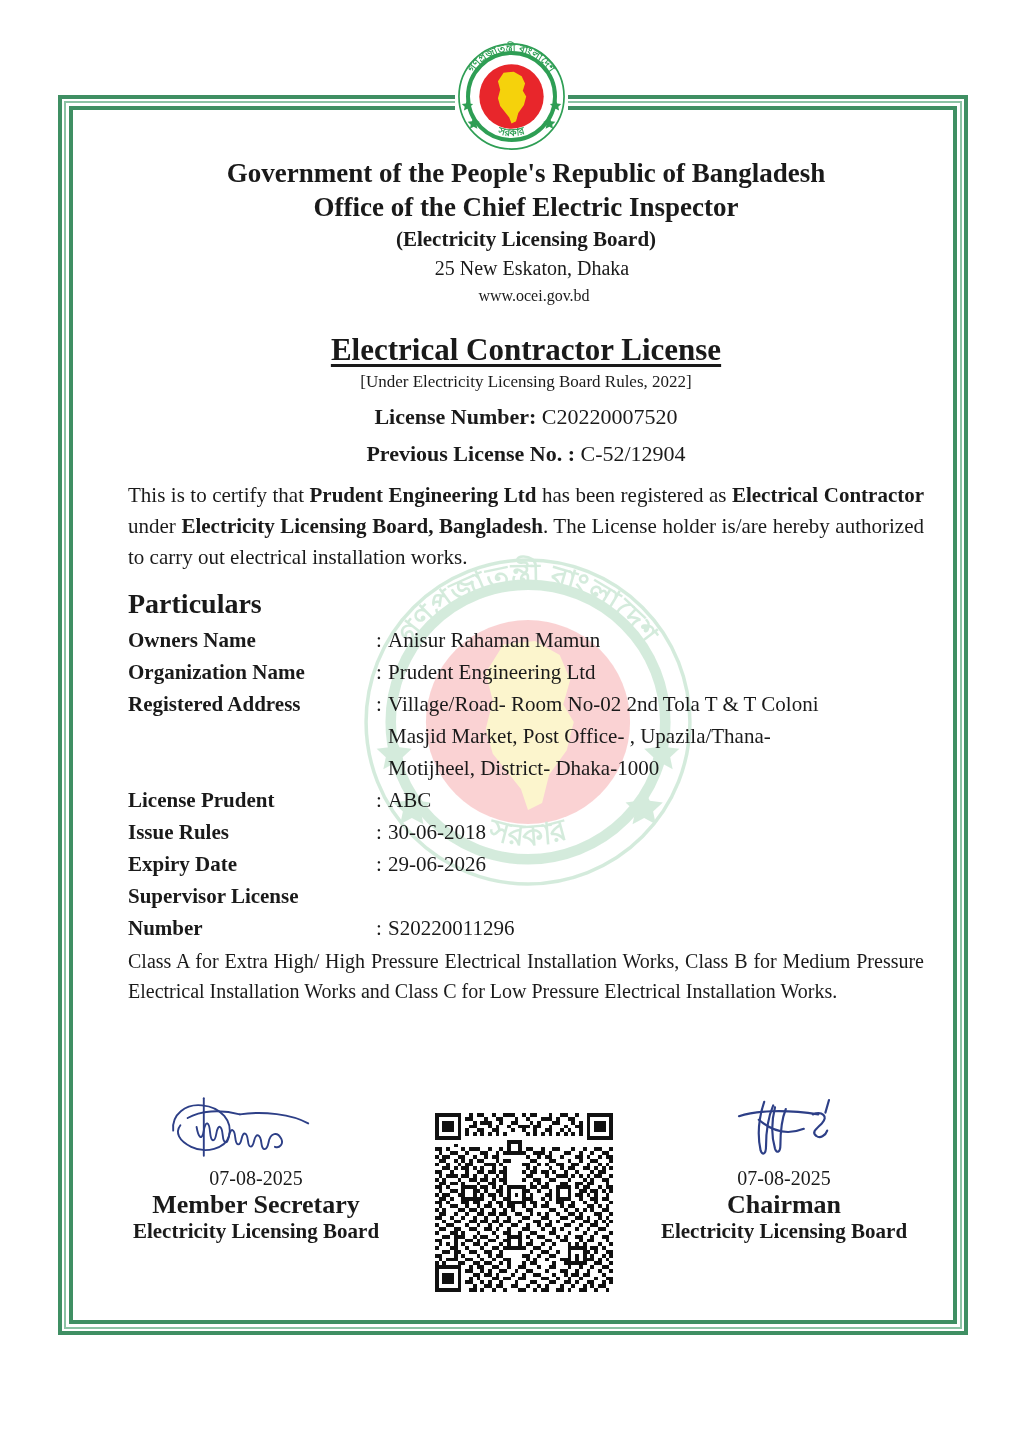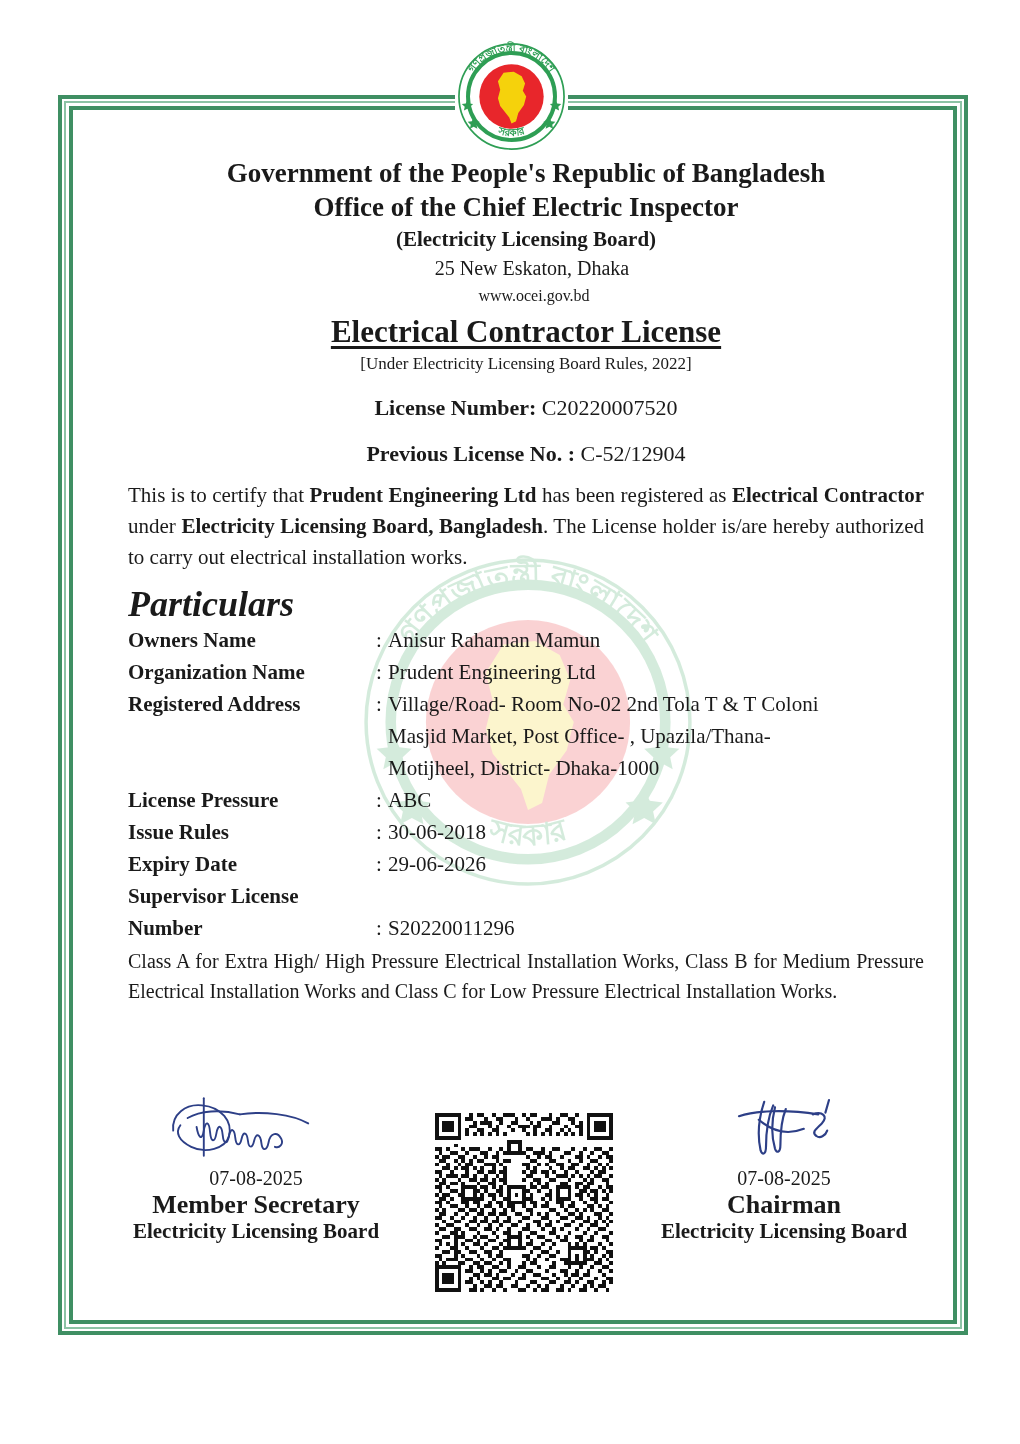--- a/index.html
+++ b/index.html
@@ -107,51 +107,50 @@
     font-size: 16px;
     line-height: 28px;
     padding-left: 16px;
   }
 
   .doc-title {
     font-size: 31px;
     font-weight: bold;
     text-decoration: underline;
     text-underline-offset: 4px;
-    margin-top: 3px;
+    margin-top: 21px;
     line-height: 38px;
   }
   .doc-sub {
     font-size: 17px;
     line-height: 24px;
     margin-top: 1px;
   }
   .lic-row {
     font-size: 22px;
     line-height: 29px;
-    margin-top: 17px;
+    margin-top: 8px;
   }
   .lic-row .lbl { font-weight: bold; }
   .lic-row .val { font-weight: normal; }
 
   .certify {
     margin: 12px 46px 0 46px;
     font-size: 21px;
     line-height: 31px;
     text-align: justify;
     text-justify: inter-word;
   }
   .certify b { font-weight: bold; }
 
   .particulars-title {
     margin: 14px 0 0 46px;
-    font-size: 36px;
+    font-size: 28px;
     font-weight: bold;
     line-height: 34px;
-    font-style: italic;
   }
 
   .ptable {
     margin: 3px 0 0 46px;
     border-collapse: collapse;
   }
   .ptable td {
     padding: 0;
     vertical-align: top;
     font-size: 21px;
@@ -347,21 +346,21 @@
         <td class="k"></td>
         <td class="c"></td>
         <td class="v addr-cont">Masjid Market, Post Office- , Upazila/Thana-</td>
       </tr>
       <tr>
         <td class="k"></td>
         <td class="c"></td>
         <td class="v addr-cont">Motijheel, District- Dhaka-1000</td>
       </tr>
       <tr>
-        <td class="k">License Pressure</td>
+        <td class="k">License Prudent</td>
         <td class="c">:</td>
         <td class="v">ABC</td>
       </tr>
       <tr>
         <td class="k">Issue Rules</td>
         <td class="c">:</td>
         <td class="v">30-06-2018</td>
       </tr>
       <tr>
         <td class="k">Expiry Date</td>

